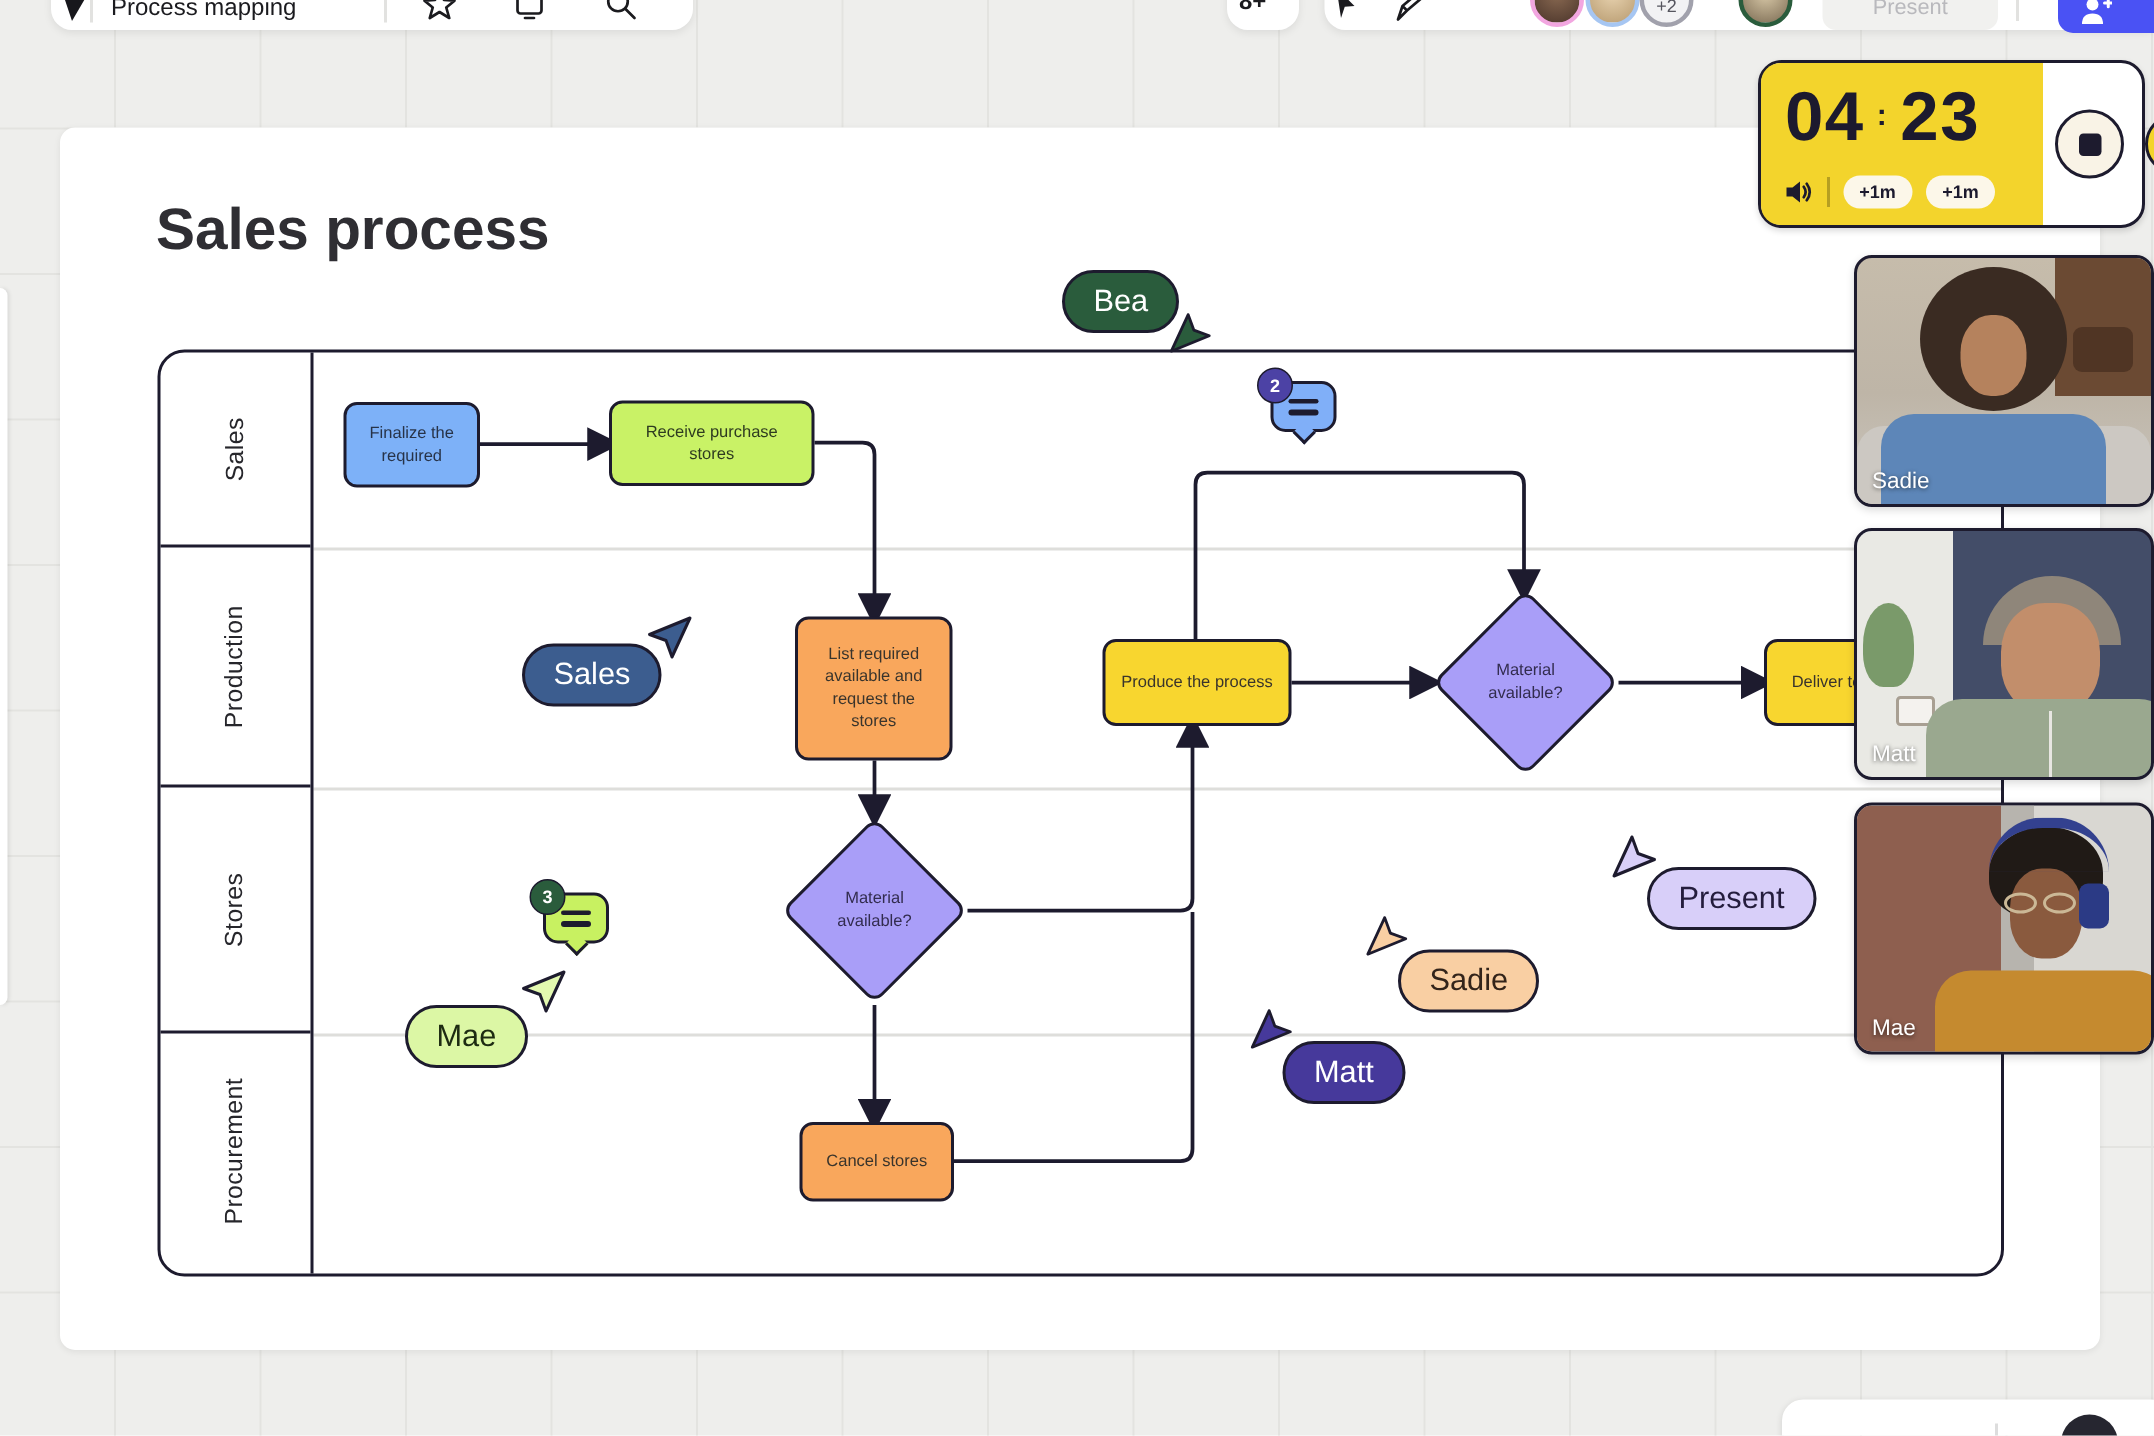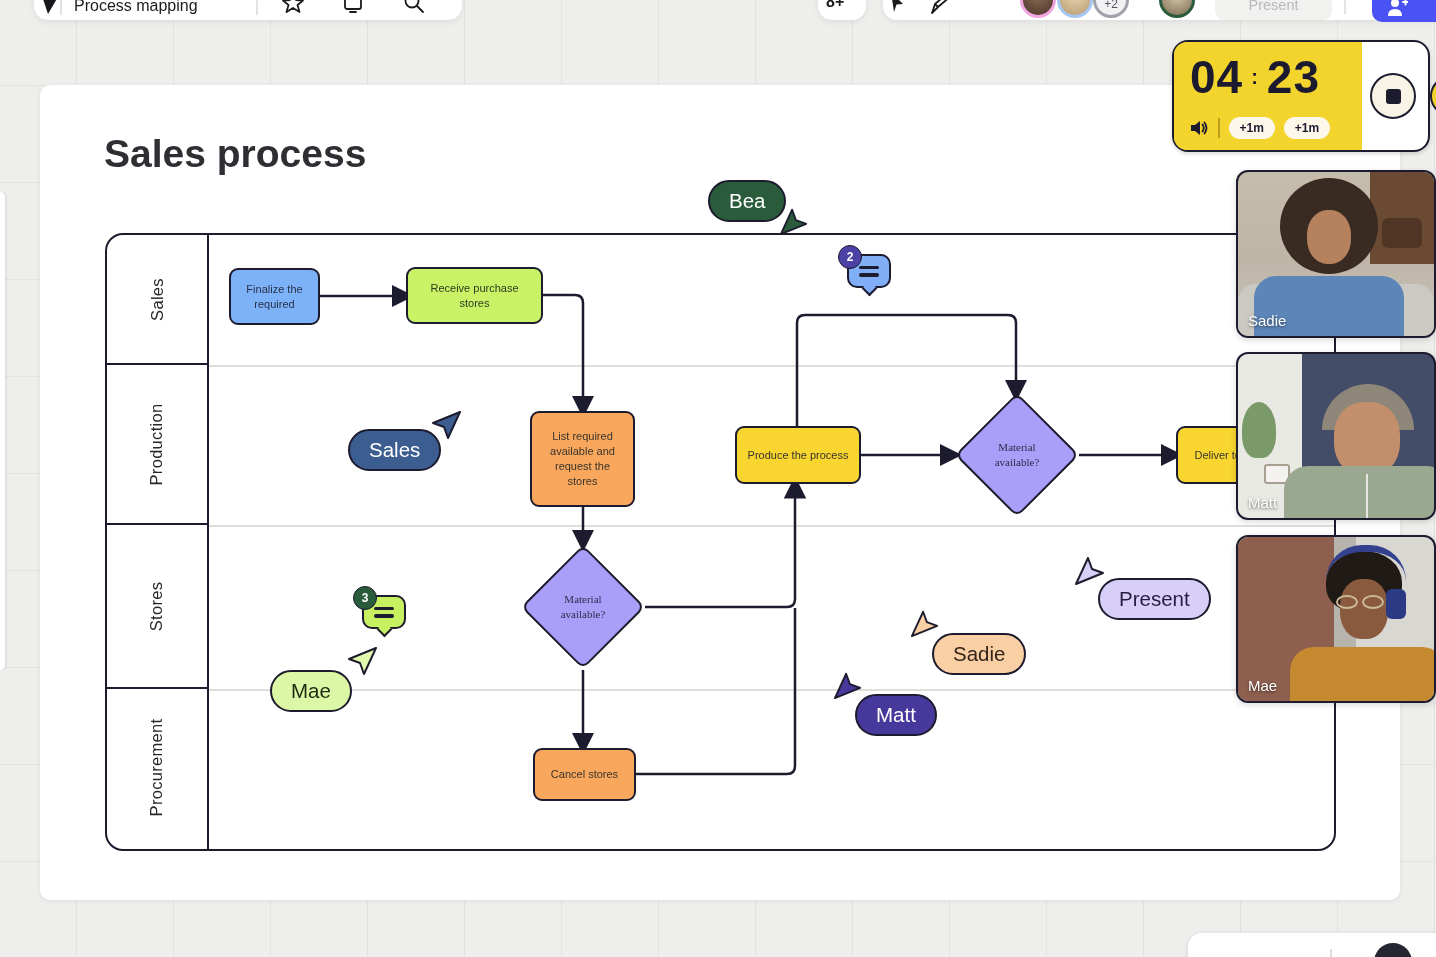--- a/index.html
+++ b/index.html
@@ -20,21 +20,21 @@
   .lane-header-col{position:absolute;left:0;top:0;bottom:0;width:100px;border-right:2.5px solid #1d1b2e;}
   .lane-cell{position:absolute;left:0;width:100px;display:flex;align-items:center;justify-content:center;box-sizing:border-box;}
   .lane-cell span{transform:rotate(-90deg);white-space:nowrap;font-size:16.5px;color:#26262b;letter-spacing:.3px;}
   .cell-b{border-bottom:2.5px solid #1d1b2e;}
   .lane-line{position:absolute;left:102px;right:0;height:2px;background:#dededb;}
   
   .wires{left:0;top:0;z-index:3;pointer-events:none;}
   
   .node{box-sizing:border-box;border:2.5px solid #1d1b2e;border-radius:9px;display:flex;align-items:center;justify-content:center;
     text-align:center;font-size:11px;line-height:1.35;color:#39342c;padding:4px 8px;z-index:4;}
-  .diamond-wrap{z-index:4;font-family:Liberation Serif, serif;}
+  .diamond-wrap{z-index:4;}
   .diamond{position:absolute;left:18px;top:18px;width:88px;height:88px;border:2.5px solid #1d1b2e;border-radius:8px;
     transform:rotate(45deg);box-sizing:border-box;}
   .diamond-label{position:absolute;inset:0;display:flex;align-items:center;justify-content:center;text-align:center;
     font-size:11px;line-height:1.35;color:#322c4e;padding:0 24px;}
   
   .comment{z-index:5;}
   .comment .bubble{position:absolute;left:9px;top:9px;width:44px;height:34px;border:2.5px solid #1d1b2e;border-radius:10px;
     box-sizing:border-box;display:flex;flex-direction:column;align-items:center;justify-content:center;gap:4px;}
   .comment .bubble i{display:block;width:20px;height:3.5px;border-radius:2px;background:#1d1b2e;}
   .comment .tail{position:absolute;left:26px;top:38px;width:11px;height:11px;transform:rotate(45deg);

